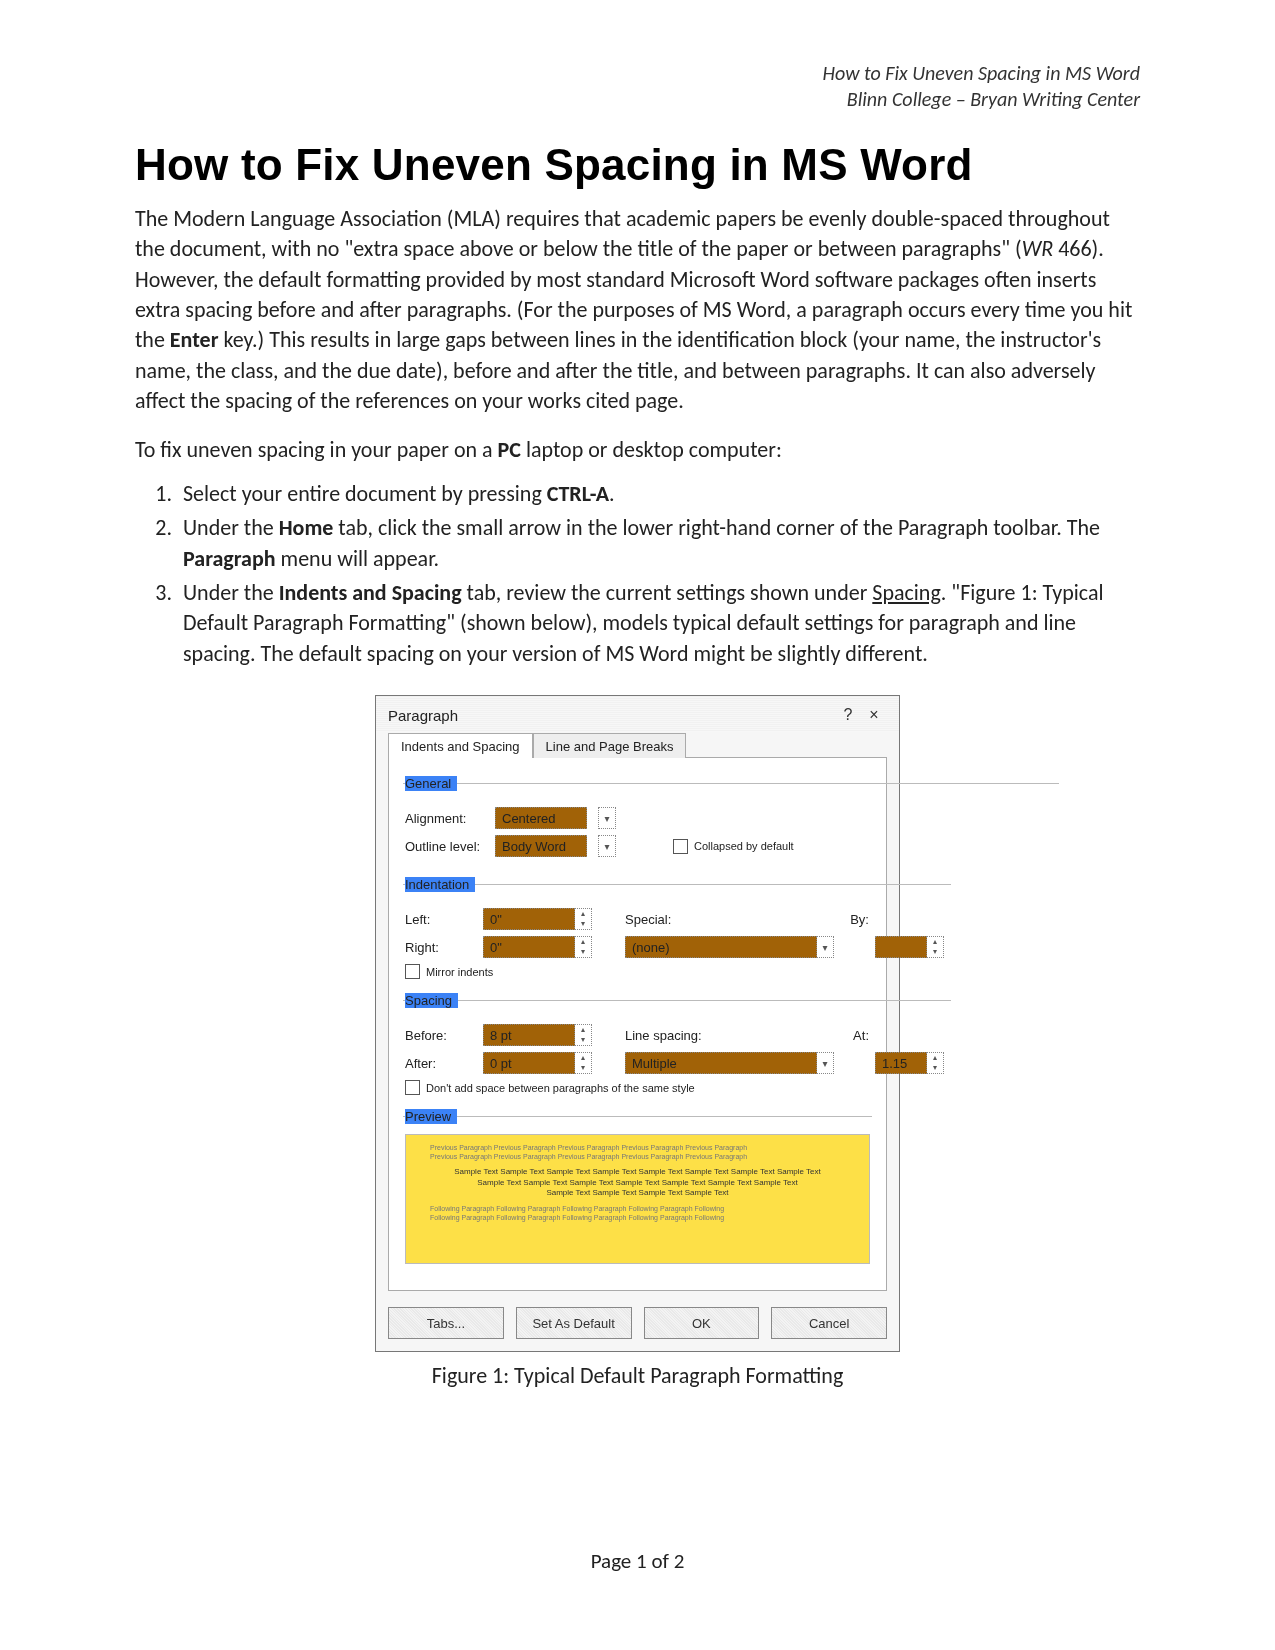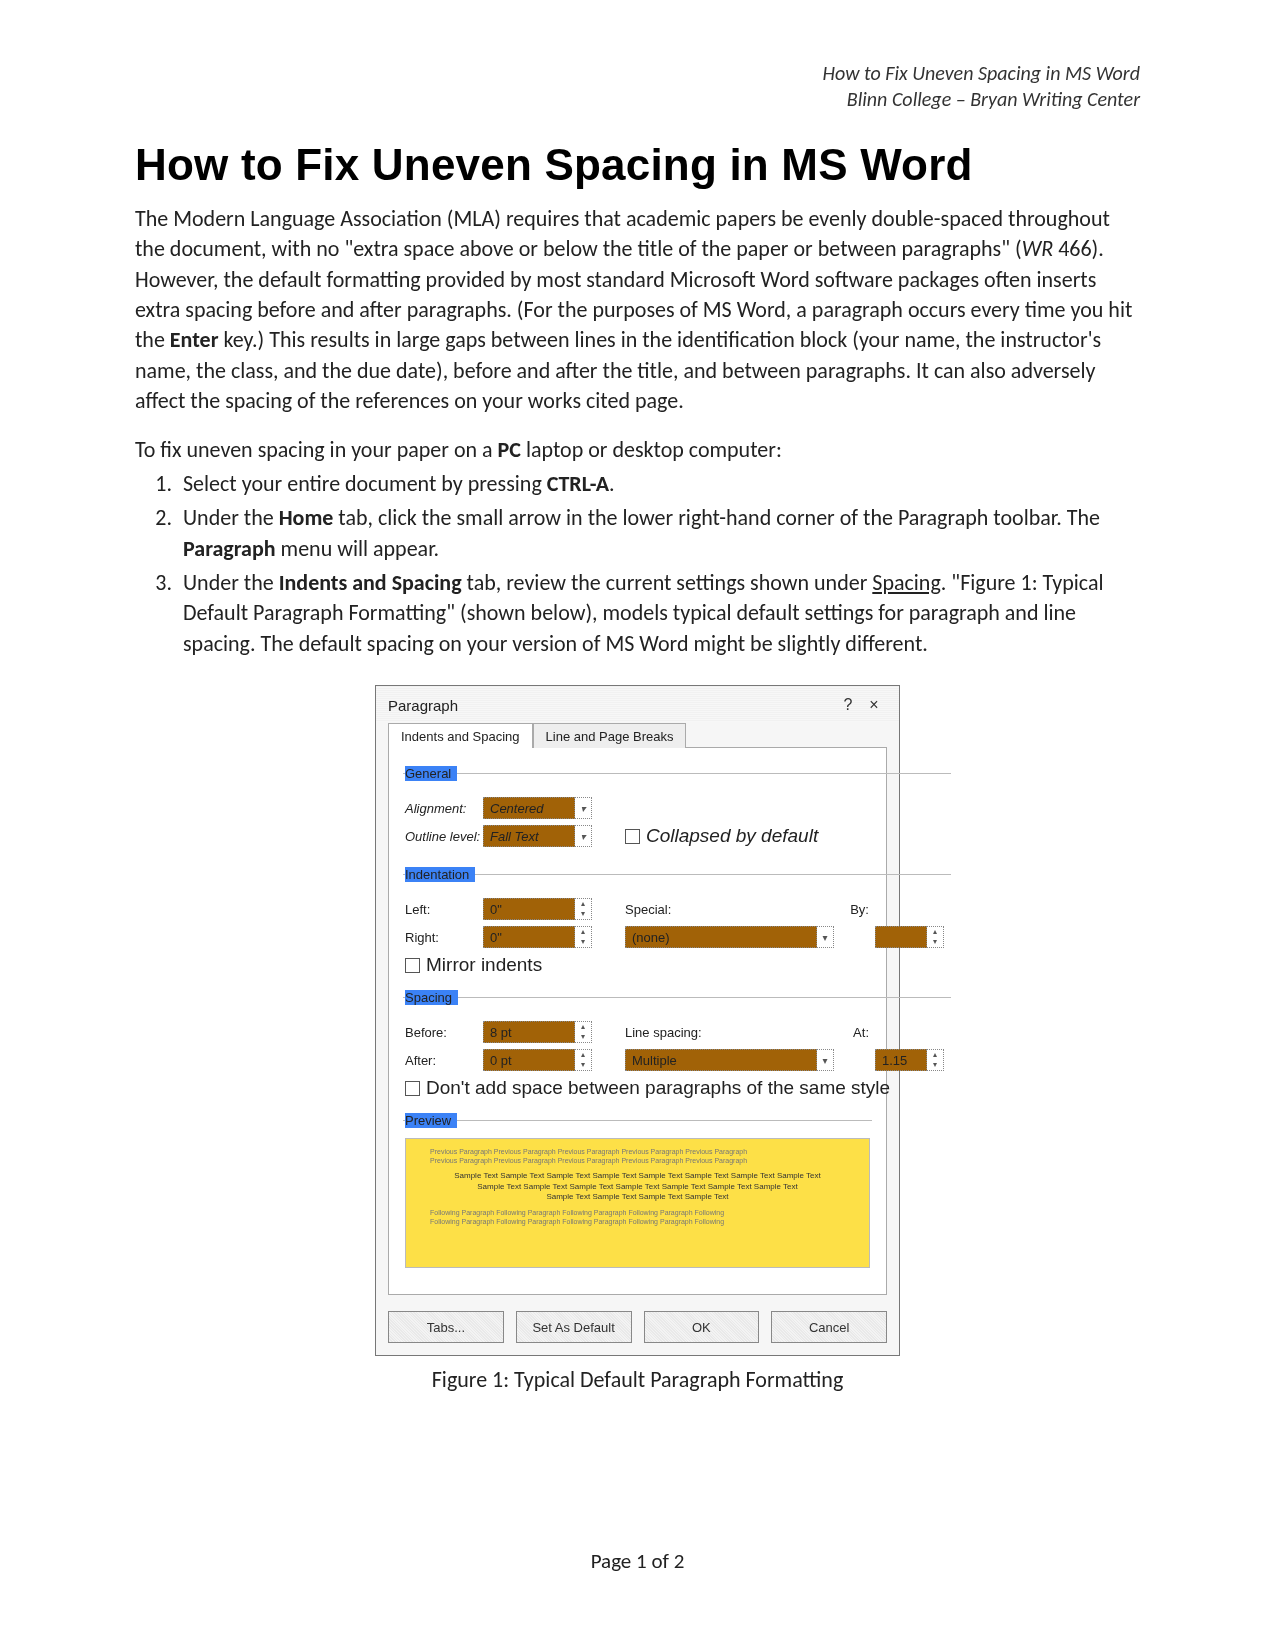--- a/index.html
+++ b/index.html
@@ -89,21 +89,21 @@
     padding: 10px 14px 12px 14px;
   }
   fieldset {
     border: none;
     border-top: 1px solid #bbb;
     margin: 8px 0 14px 0;
     padding: 10px 2px 0 2px;
     position: relative;
   }
   legend { font-size: 13px; color: #222; padding: 0 6px 0 0; background: #3b82f6; }
-  .row { display: grid; grid-template-columns: 78px 92px 22px 28px 100px 92px 22px 36px 52px 22px; align-items: center; margin: 6px 0; column-gap: 0; font-style: italic; }
+  .row { display: grid; grid-template-columns: 78px 92px 22px 28px 100px 92px 22px 36px 52px 22px; align-items: center; margin: 6px 0; column-gap: 12px; }
   .row2 { display: grid; grid-template-columns: 78px 92px 22px 28px 100px 92px 22px 36px 52px 22px; align-items: center; margin: 6px 0; }
   .lbl { font-size: 13px; }
   .combo, .txt {
     border: 1px dotted #888;
     background: #a16207;
     height: 22px;
     padding: 0 6px;
     font-size: 13px;
     display: flex;
     align-items: center;
@@ -117,21 +117,21 @@
     box-sizing: border-box;
     margin-left: -1px;
   }
   .spin div { font-size: 8px; text-align: center; line-height: 9px; color:#555; }
   .dd {
     border: 1px dotted #888;
     width: 18px; height: 22px;
     display:flex; align-items:center; justify-content:center;
     font-size: 10px; color:#555; margin-left:-1px; box-sizing:border-box;
   }
-  .chk { display:flex; align-items:center; gap:6px; margin-top:6px; font-size:19px; }
+  .chk { display:flex; align-items:center; gap:6px; margin-top:6px; font-size:11px; }
   .chk .box { width:13px; height:13px; border:1px solid #555; background:#fff; }
   .preview-box {
     border: 1px solid #bbb;
     height: 112px;
     background: #fde047;
     padding: 8px 24px;
     overflow: hidden;
   }
   .pv-line { font-size: 7px; color:#777; line-height: 1.3; }
   .pv-main { font-size: 8px; color:#333; margin: 6px 0; text-align:center; line-height:1.3;}
@@ -162,21 +162,21 @@
     <div>Blinn College – Bryan Writing Center</div>
   </div>
 
   <h1>How to Fix Uneven Spacing in MS Word</h1>
 
   <div class="body-text">
     <p class="para">
       <span>The Modern Language Association (MLA) requires that academic papers be evenly double-spaced throughout the document, with no "extra space above or below the title of the paper or between paragraphs" (</span><i>WR</i><span> 466). However, the default formatting provided by most standard Microsoft Word software packages often inserts extra spacing before and after paragraphs. (For the purposes of MS Word, a paragraph occurs every time you hit the </span><b>Enter</b><span> key.) This results in large gaps between lines in the identification block (your name, the instructor's name, the class, and the due date), before and after the title, and between paragraphs. It can also adversely affect the spacing of the references on your works cited page.</span>
     </p>
 
-    <p class="para" style="margin-bottom:4px">
+    <p class="para" style="margin-bottom:14px">
       <span>To fix uneven spacing in your paper on a </span><b>PC</b><span> laptop or desktop computer:</span>
     </p>
 
     <ol class="intro-list">
       <li>
         <span>Select your entire document by pressing </span><b>CTRL-A</b><span>.</span>
       </li>
       <li>
         <span>Under the </span><b>Home</b><span> tab, click the small arrow in the lower right-hand corner of the Paragraph toolbar. The </span><b>Paragraph</b><span> menu will appear.</span>
       </li>
@@ -215,21 +215,21 @@
               <span></span>
               <span></span>
               <span></span>
               <span></span>
               <span></span>
               <span></span>
           </div>
           <div class="row">
             <span class="lbl">Outline level:</span>
             <div class="combo">
-                <span>Fall Text</span>
+                <span>Body Word</span>
               </div>
             <div class="dd">▾</div>
             <span></span>
             <div class="chk" style="grid-column: 5 / span 6; margin:0;">
               <div class="box"></div>
               <span>Collapsed by default</span>
             </div>
           </div>
         </fieldset>
 

